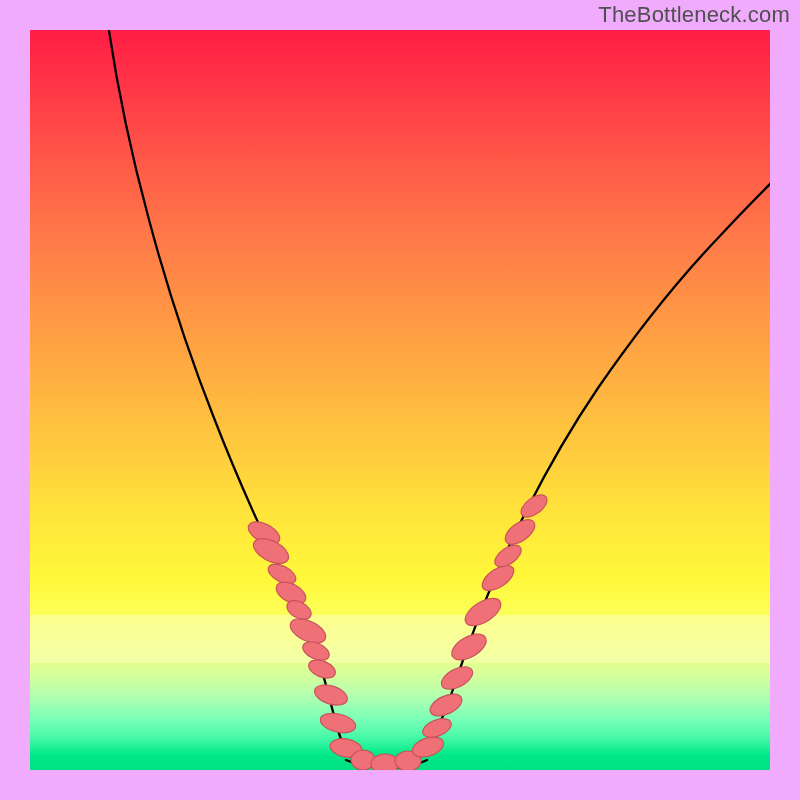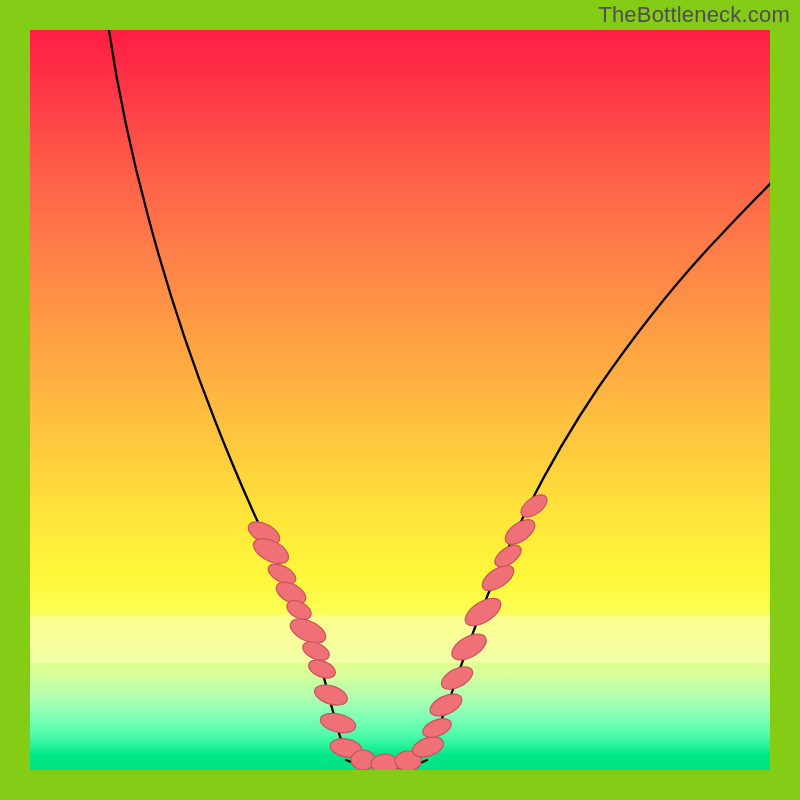--- a/index.html
+++ b/index.html
@@ -8,21 +8,21 @@
     width: 800px;
     height: 800px;
     background: #000;
     overflow: hidden;
     font-family: Arial, Helvetica, sans-serif;
   }
   .frame {
     position: relative;
     width: 800px;
     height: 800px;
-    background: #84cc16;
+    background: #f0abfc;
   }
   .watermark {
     position: absolute;
     top: 2px;
     right: 10px;
     color: #4f4f4f;
     font-size: 22px;
     font-weight: 500;
     letter-spacing: 0.2px;
     z-index: 50;

